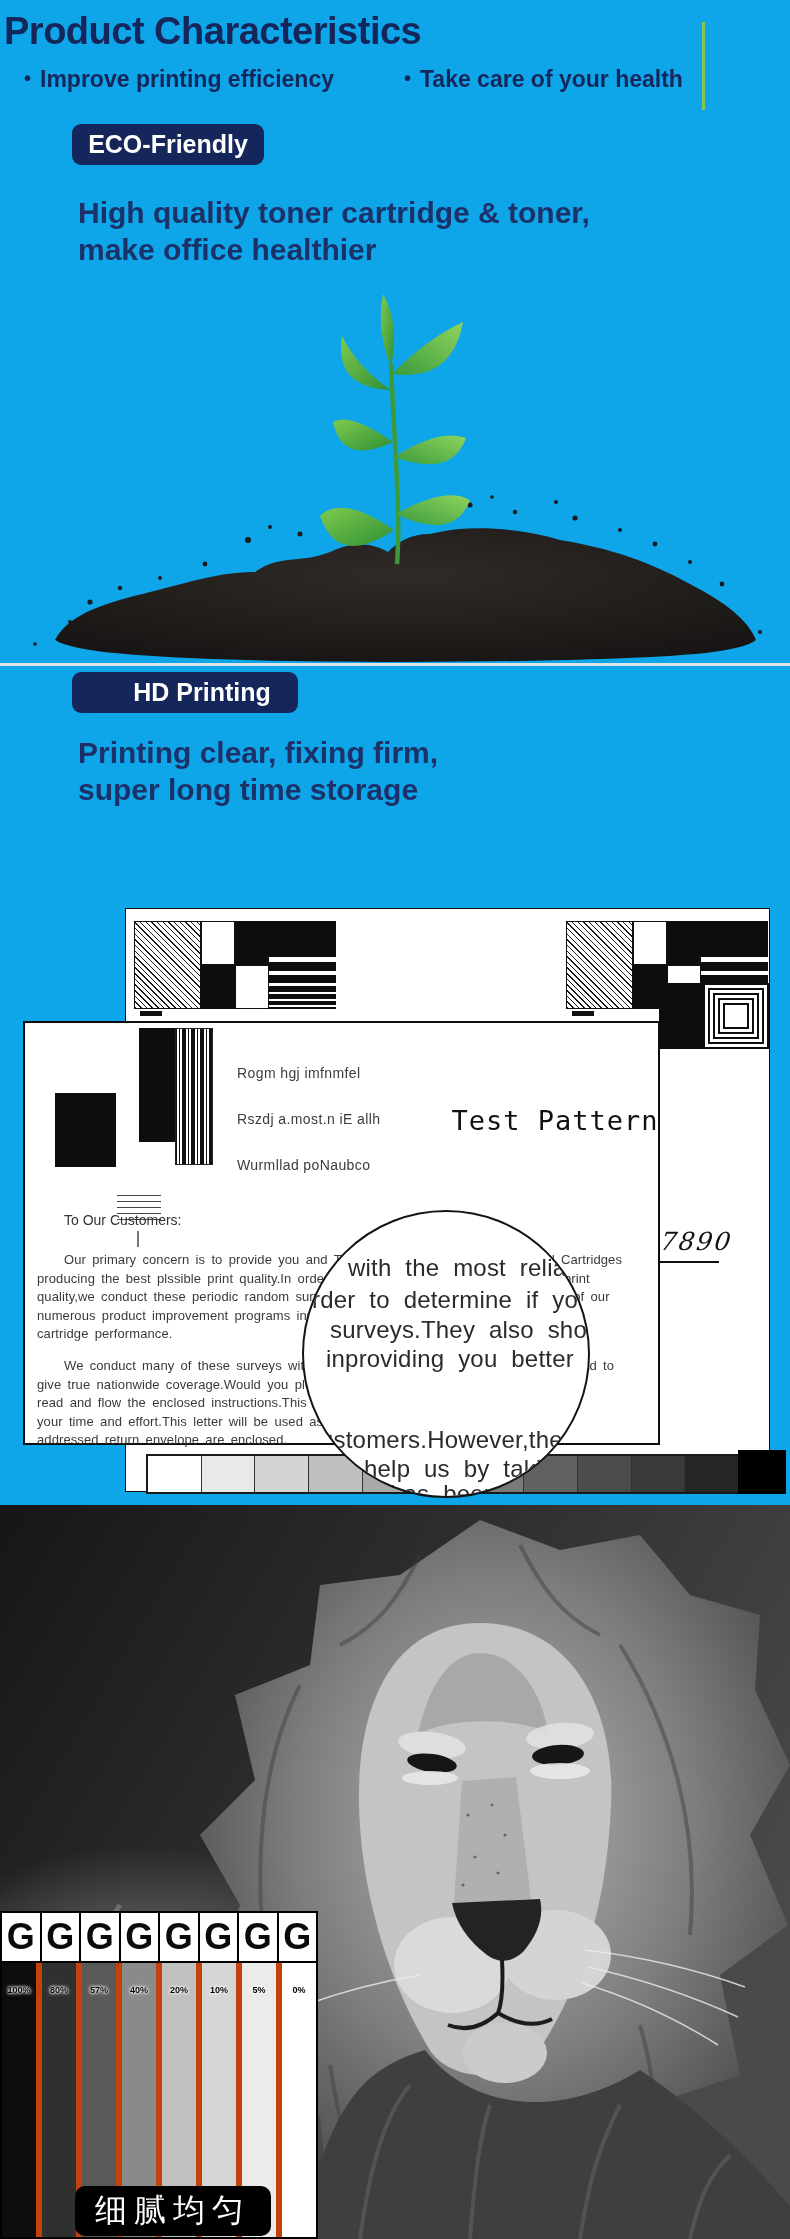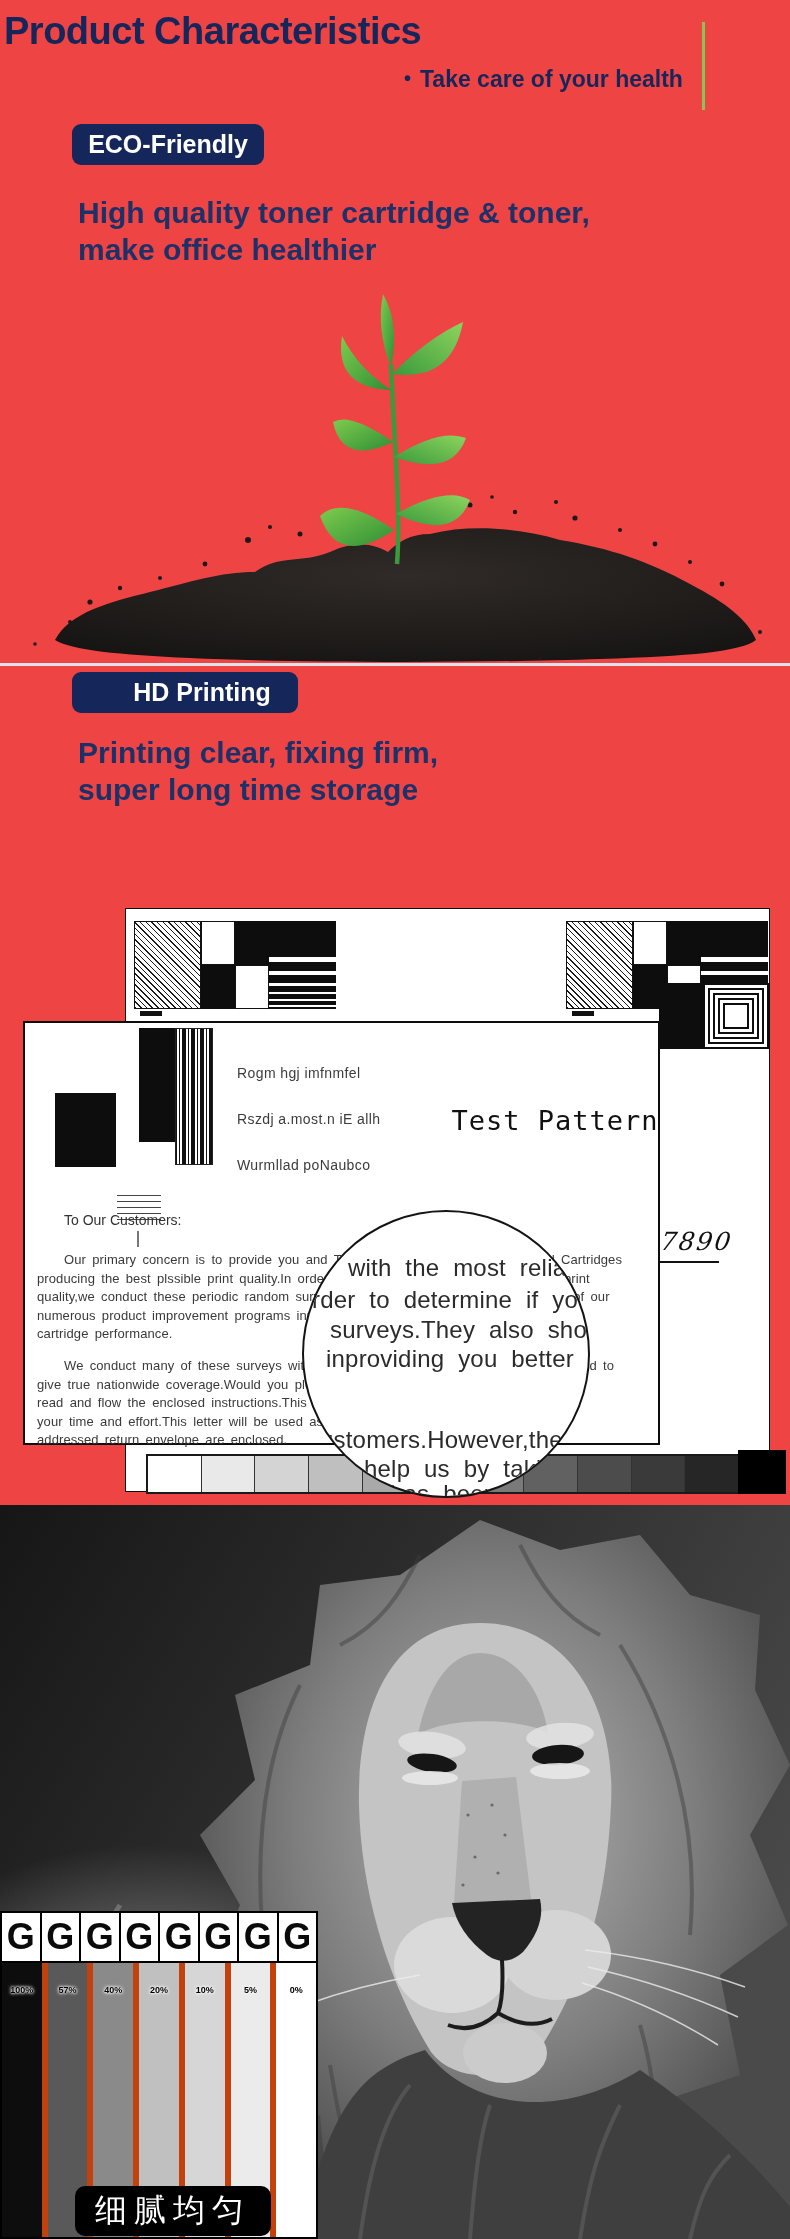--- a/index.html
+++ b/index.html
@@ -1,16 +1,16 @@
 <!DOCTYPE html>
 <html><head>
 <meta charset="utf-8">
 <style>
   html,body{margin:0;padding:0;background:#fff;}
-  #page{position:relative;width:790px;height:2239px;background:#ef4444;overflow:hidden;
+  #page{position:relative;width:790px;height:2239px;background:#0ea5e9;overflow:hidden;
         font-family:"Liberation Sans",sans-serif;}
   .abs{position:absolute;}
 
   
   .h1{left:4px;top:10px;font-size:38px;font-weight:bold;color:#15265a;letter-spacing:-.5px;}
   .bullet{top:66px;font-size:23px;font-weight:bold;color:#15265a;}
   .bullet .dot{font-size:20px;margin-right:9px;vertical-align:2px;}
   .greenline{left:702px;top:22px;width:3px;height:88px;}
 
   
@@ -84,20 +84,21 @@
         text-shadow:0 0 2px #fff,0 0 3px #fff,0 0 4px #fff;}
   #gcaption{left:75px;top:2186px;width:196px;height:50px;background:#000;border-radius:10px;z-index:7;
             display:flex;align-items:center;justify-content:center;color:#fff;font-size:32px;letter-spacing:7px;}
 </style>
 </head>
 <body>
 
 <div id="page">
 
   <div class="abs h1">Product Characteristics</div>
+  <div class="abs bullet" style="left:24px;"><span class="dot">•</span><span>Improve printing efficiency</span></div>
   <div class="abs bullet" style="left:404px;"><span class="dot">•</span><span>Take care of your health</span></div>
   <div class="abs greenline" style="background: rgb(134, 197, 86);"></div>
 
   <div class="abs headline" style="top:194px;">
     <div>High quality toner cartridge &amp; toner,</div>
     <div>make office healthier</div>
   </div>
   <div class="abs badge" style="top: 124px; background: rgb(21, 38, 90);">
       <span>ECO-Friendly</span>
     </div>
@@ -375,20 +376,23 @@
       <div class="gcell">G</div>
       <div class="gcell">G</div>
       <div class="gcell">G</div>
       <div class="gcell">G</div>
       <div class="gcell">G</div>
     </div>
     <div class="gcols">
       <div class="gcol" style="background: rgb(13, 13, 13);">
           <div class="gpct">100%</div>
         </div>
+      <div class="gcol" style="background: rgb(48, 48, 48);">
+          <div class="gpct">80%</div>
+        </div>
       <div class="gcol" style="background: rgb(89, 89, 89);">
           <div class="gpct">57%</div>
         </div>
       <div class="gcol" style="background: rgb(138, 138, 138);">
           <div class="gpct">40%</div>
         </div>
       <div class="gcol" style="background: rgb(192, 192, 192);">
           <div class="gpct">20%</div>
         </div>
       <div class="gcol" style="background: rgb(214, 214, 214);">

